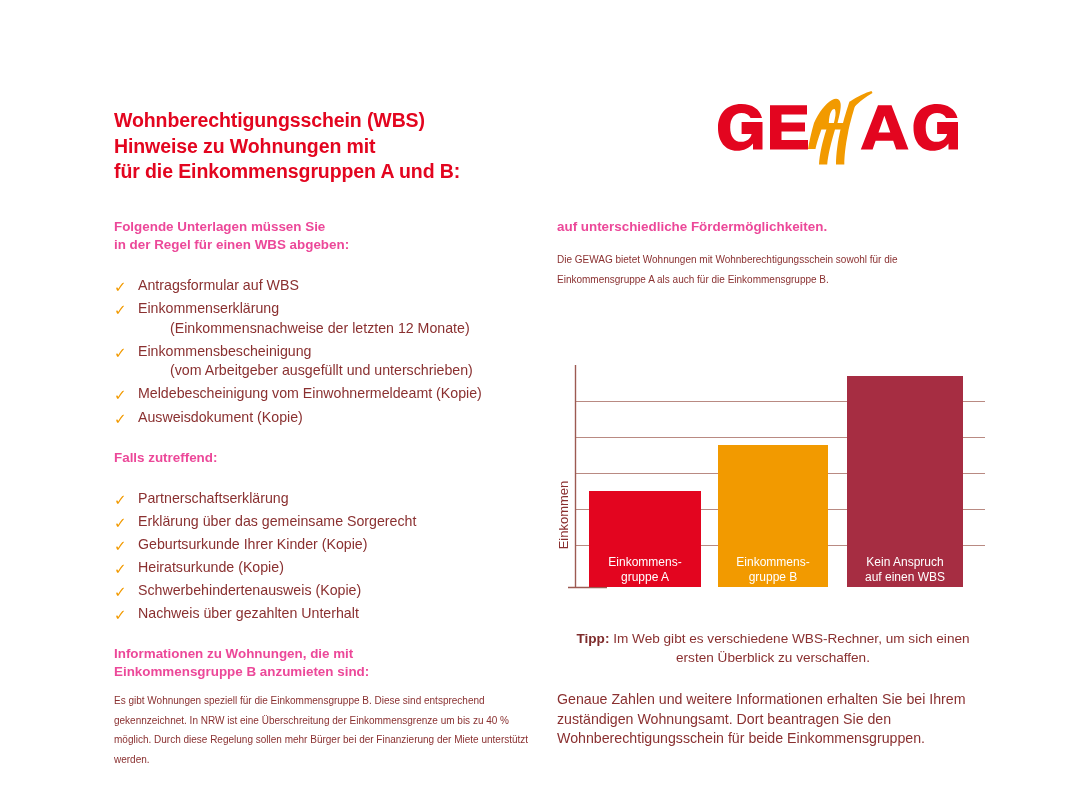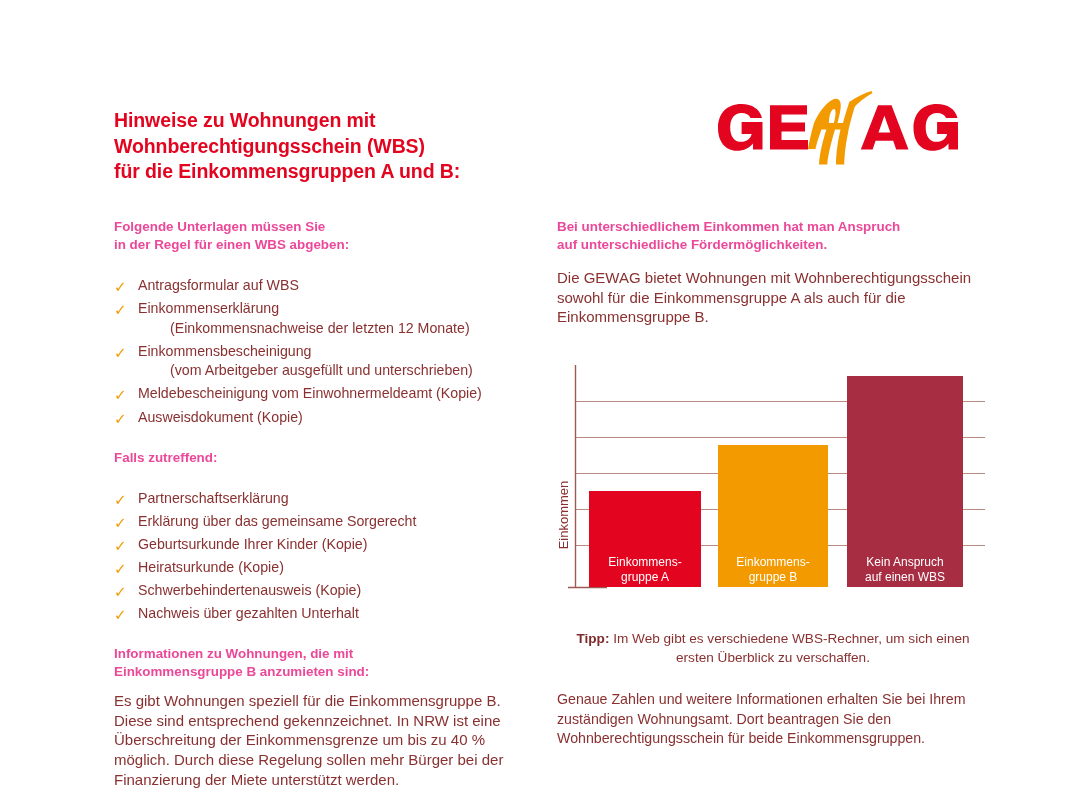--- a/index.html
+++ b/index.html
@@ -26,21 +26,21 @@
   .col-left{position:absolute;left:114px;top:218px;width:420px;}
   .col-right{position:absolute;left:557px;top:218px;width:430px;}
 
   .sec-head{
     font-weight:bold;font-size:13.4px;line-height:18px;color:#ec4899;
     margin:0 0 0 0;
   }
   .sec-head div{white-space:nowrap;}
 
   .body-text{
-    font-size:15px;line-height:19.6px;color:#8A3030;font-weight:normal;
+    font-size:10px;line-height:19.6px;color:#8A3030;font-weight:normal;
   }
 
   ul.checks{list-style:none;margin:0;padding:0;}
   ul.checks li{
     position:relative;padding-left:24px;font-size:14.2px;line-height:19.6px;
     color:#8A3030;margin-bottom:3.5px;
   }
   ul.checks li .tick{
     position:absolute;left:0;top:1px;color:#F29A00;font-size:15px;
     font-weight:bold;line-height:19.6px;
@@ -82,22 +82,22 @@
       <path fill="#F29A00" d="M96.0,37.0 C101.0,26.0 107.5,17.5 114.0,14.0 C118.5,11.6 122.0,13.0 122.6,17.5 C123.2,22.0 121.6,29.0 119.5,37.0 L125.0,37.0 C128.5,24.0 131.5,15.5 131.5,15.5 L138.5,15.5 C138.5,15.5 133.5,30.0 130.0,47.0 C127.4,59.6 126.3,70.5 126.3,78.5 L118.0,78.5 C118.0,68.0 119.8,55.0 122.5,43.5 L117.0,43.5 C113.0,57.0 110.0,69.0 109.2,78.5 L101.0,78.5 C101.5,68.5 104.4,55.5 108.4,43.5 L103.4,43.5 C100.6,51.5 98.4,58.5 97.5,63.0 L90.0,63.0 C91.3,55.5 93.4,46.0 96.0,37.0 Z M110.8,37.0 L115.9,37.0 C117.3,31.5 118.0,27.0 117.3,24.5 C116.7,22.3 115.0,22.8 113.2,25.5 C111.7,27.8 111.1,31.8 110.8,37.0 Z"></path>
       <path fill="#F29A00" d="M132.0,15.5 C139.0,10.5 148.0,6.5 153.5,5.0 L154.5,7.0 C148.0,10.5 141.0,16.0 136.5,21.0 Z"></path>
 
       <path fill="#E3051F" d="M160.0,19.2 L173.5,19.2 L190.5,63.5 L178.2,63.5 L175.2,54.8 L157.6,54.8 L154.6,63.5 L142.8,63.5 Z M166.4,29.8 L160.5,46.4 L172.3,46.4 Z"></path>
 
       <path fill="#E3051F" d="M240.0,36.0 L240.0,63.5 L230.5,63.5 L230.5,57.5 C227.0,62.0 221.5,64.8 214.3,64.8 C202.7,64.8 195.5,55.4 195.5,42.0 C195.5,27.6 204.3,18.0 218.9,18.0 C229.7,18.0 237.2,23.0 239.5,32.0 L228.1,32.0 C226.5,28.7 223.3,27.0 219.0,27.0 C211.9,27.0 207.7,32.4 207.7,41.4 C207.7,50.3 211.7,55.8 218.7,55.8 C224.1,55.8 228.1,52.9 229.1,48.0 L219.1,48.0 L219.1,36.0 Z"></path>
     </svg>
   </div>
 
   <div class="headline">
+    <div>Wohnberechtigungsschein (WBS)</div>
     <div>Hinweise zu Wohnungen mit</div>
-    <div>Wohnberechtigungsschein (WBS)</div>
     <div>für die Einkommensgruppen A und B:</div>
   </div>
 
   <div class="col-left">
 
     <div class="sec-head">
       <div>Folgende Unterlagen müssen Sie</div>
       <div>in der Regel für einen WBS abgeben:</div>
     </div>
 
@@ -170,21 +170,20 @@
       <div>Einkommensgruppe B anzumieten sind:</div>
     </div>
 
     <div class="gap-d"></div>
 
     <p class="body-text" style="margin:0;">Es gibt Wohnungen speziell für die Einkommensgruppe B. Diese sind entsprechend gekennzeichnet. In NRW ist eine Überschreitung der Einkommensgrenze um bis zu 40 % möglich. Durch diese Regelung sollen mehr Bürger bei der Finanzierung der Miete unterstützt werden.</p>
   </div>
 
   <div class="col-right">
     <div class="sec-head">
-      <div>Bei unterschiedlichem Einkommen hat man Anspruch</div>
       <div>auf unterschiedliche Fördermöglichkeiten.</div>
     </div>
 
     <div class="gap-b"></div>
 
     <p class="body-text" style="margin:0;">Die GEWAG bietet Wohnungen mit Wohnberechtigungsschein sowohl für die Einkommensgruppe A als auch für die Einkommensgruppe B.</p>
   </div>
 
   <div class="chart-wrap">
     <svg viewBox="0 0 432 236" xmlns="http://www.w3.org/2000/svg">

